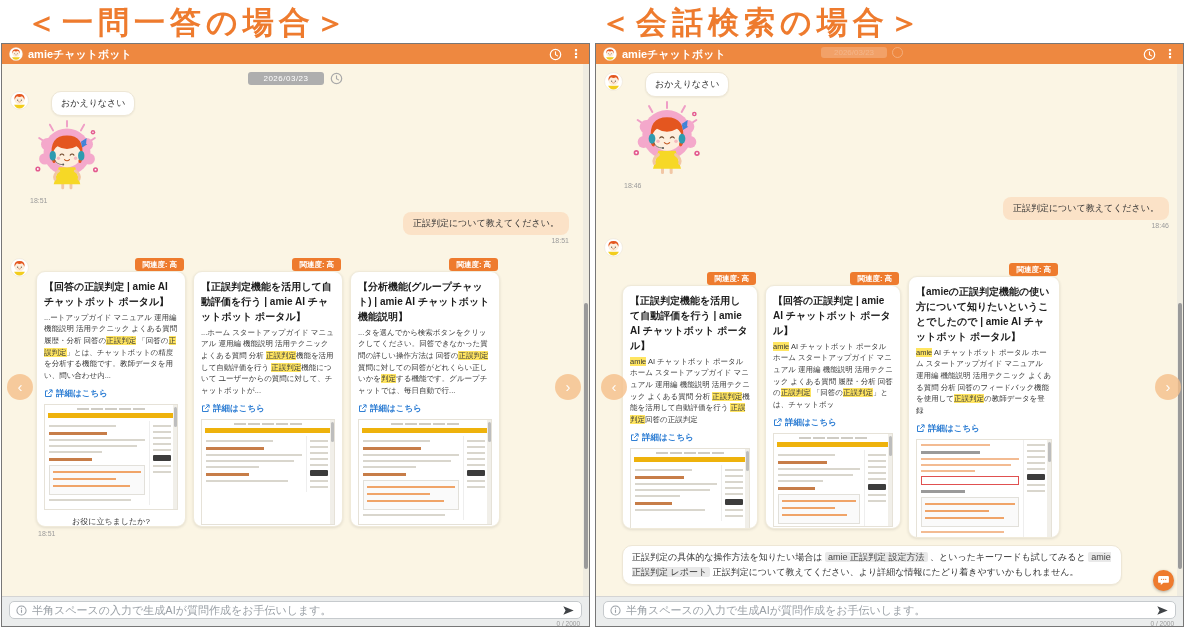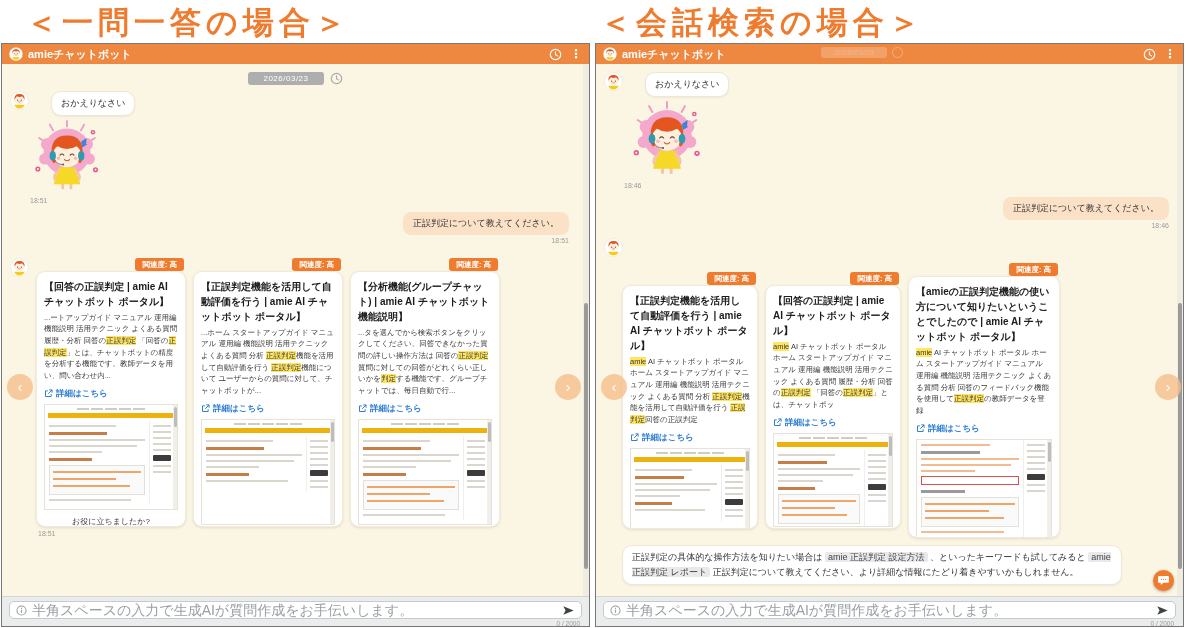--- a/index.html
+++ b/index.html
@@ -112,21 +112,21 @@
   .car-arrow.prev{left:5px}
   .car-arrow.next{right:8px}
   #panel-right .car-arrow.next{right:2px}
 
   .fab{position:absolute;right:9px;bottom:5px;width:21px;height:21px;border-radius:50%;background:var(--accent);
        border:none;display:flex;align-items:center;justify-content:center;box-shadow:0 1px 3px rgba(0,0,0,.3);cursor:pointer;z-index:2}
 
   .inputbar{flex:none;height:30px;background:#ebeded;border-top:1px solid #d4d4d4;padding:4px 7px 1px}
   .inputbox{display:flex;align-items:center;background:#fff;border:1px solid #c6cacd;border-radius:5px;
             height:18px;padding:0 6px;gap:5px}
-  .msg-input{flex:1;border:0;outline:0;font-size:14px;color:#333;background:transparent;min-width:0}
+  .msg-input{flex:1;border:0;outline:0;font-size:11px;color:#333;background:transparent;min-width:0}
   .msg-input::placeholder{color:#9aa0a6}
   .send{flex:none;cursor:pointer}
   .counter{text-align:right;font-size:6.5px;color:#9b9b9b;margin-top:1px;padding-right:2px}
 </style>
 </head>
 <body>
 
 <svg width="0" height="0" style="position:absolute" aria-hidden="true">
   <defs>
     <symbol id="avatar-girl" viewBox="0 0 24 24">

